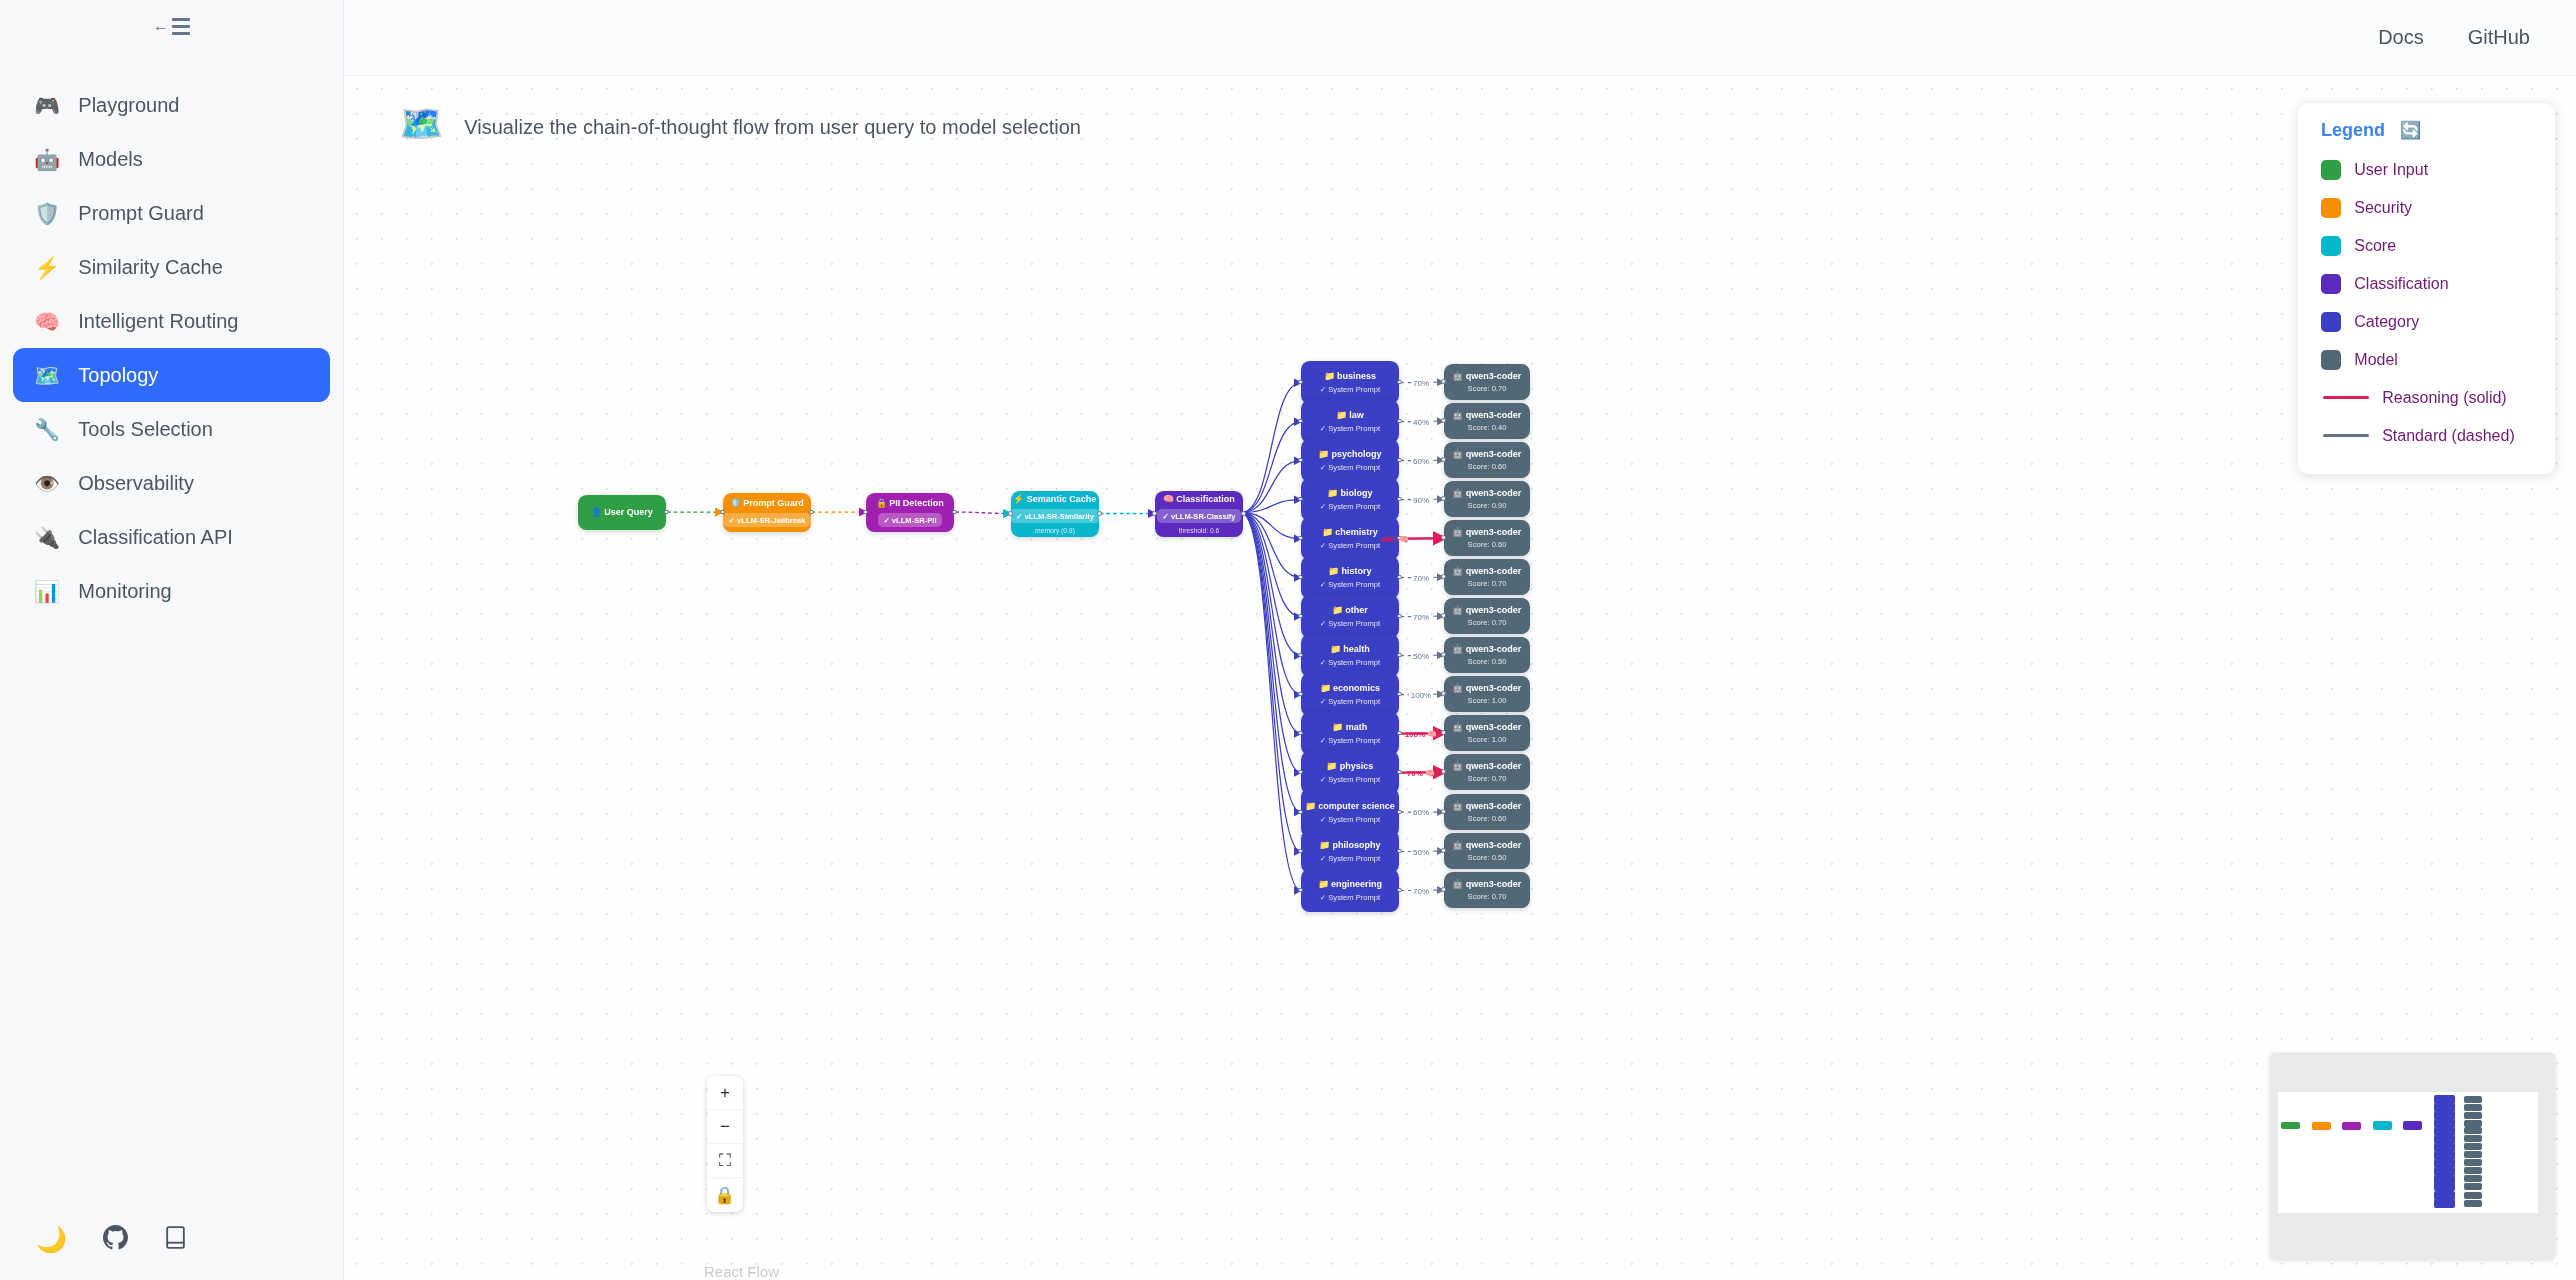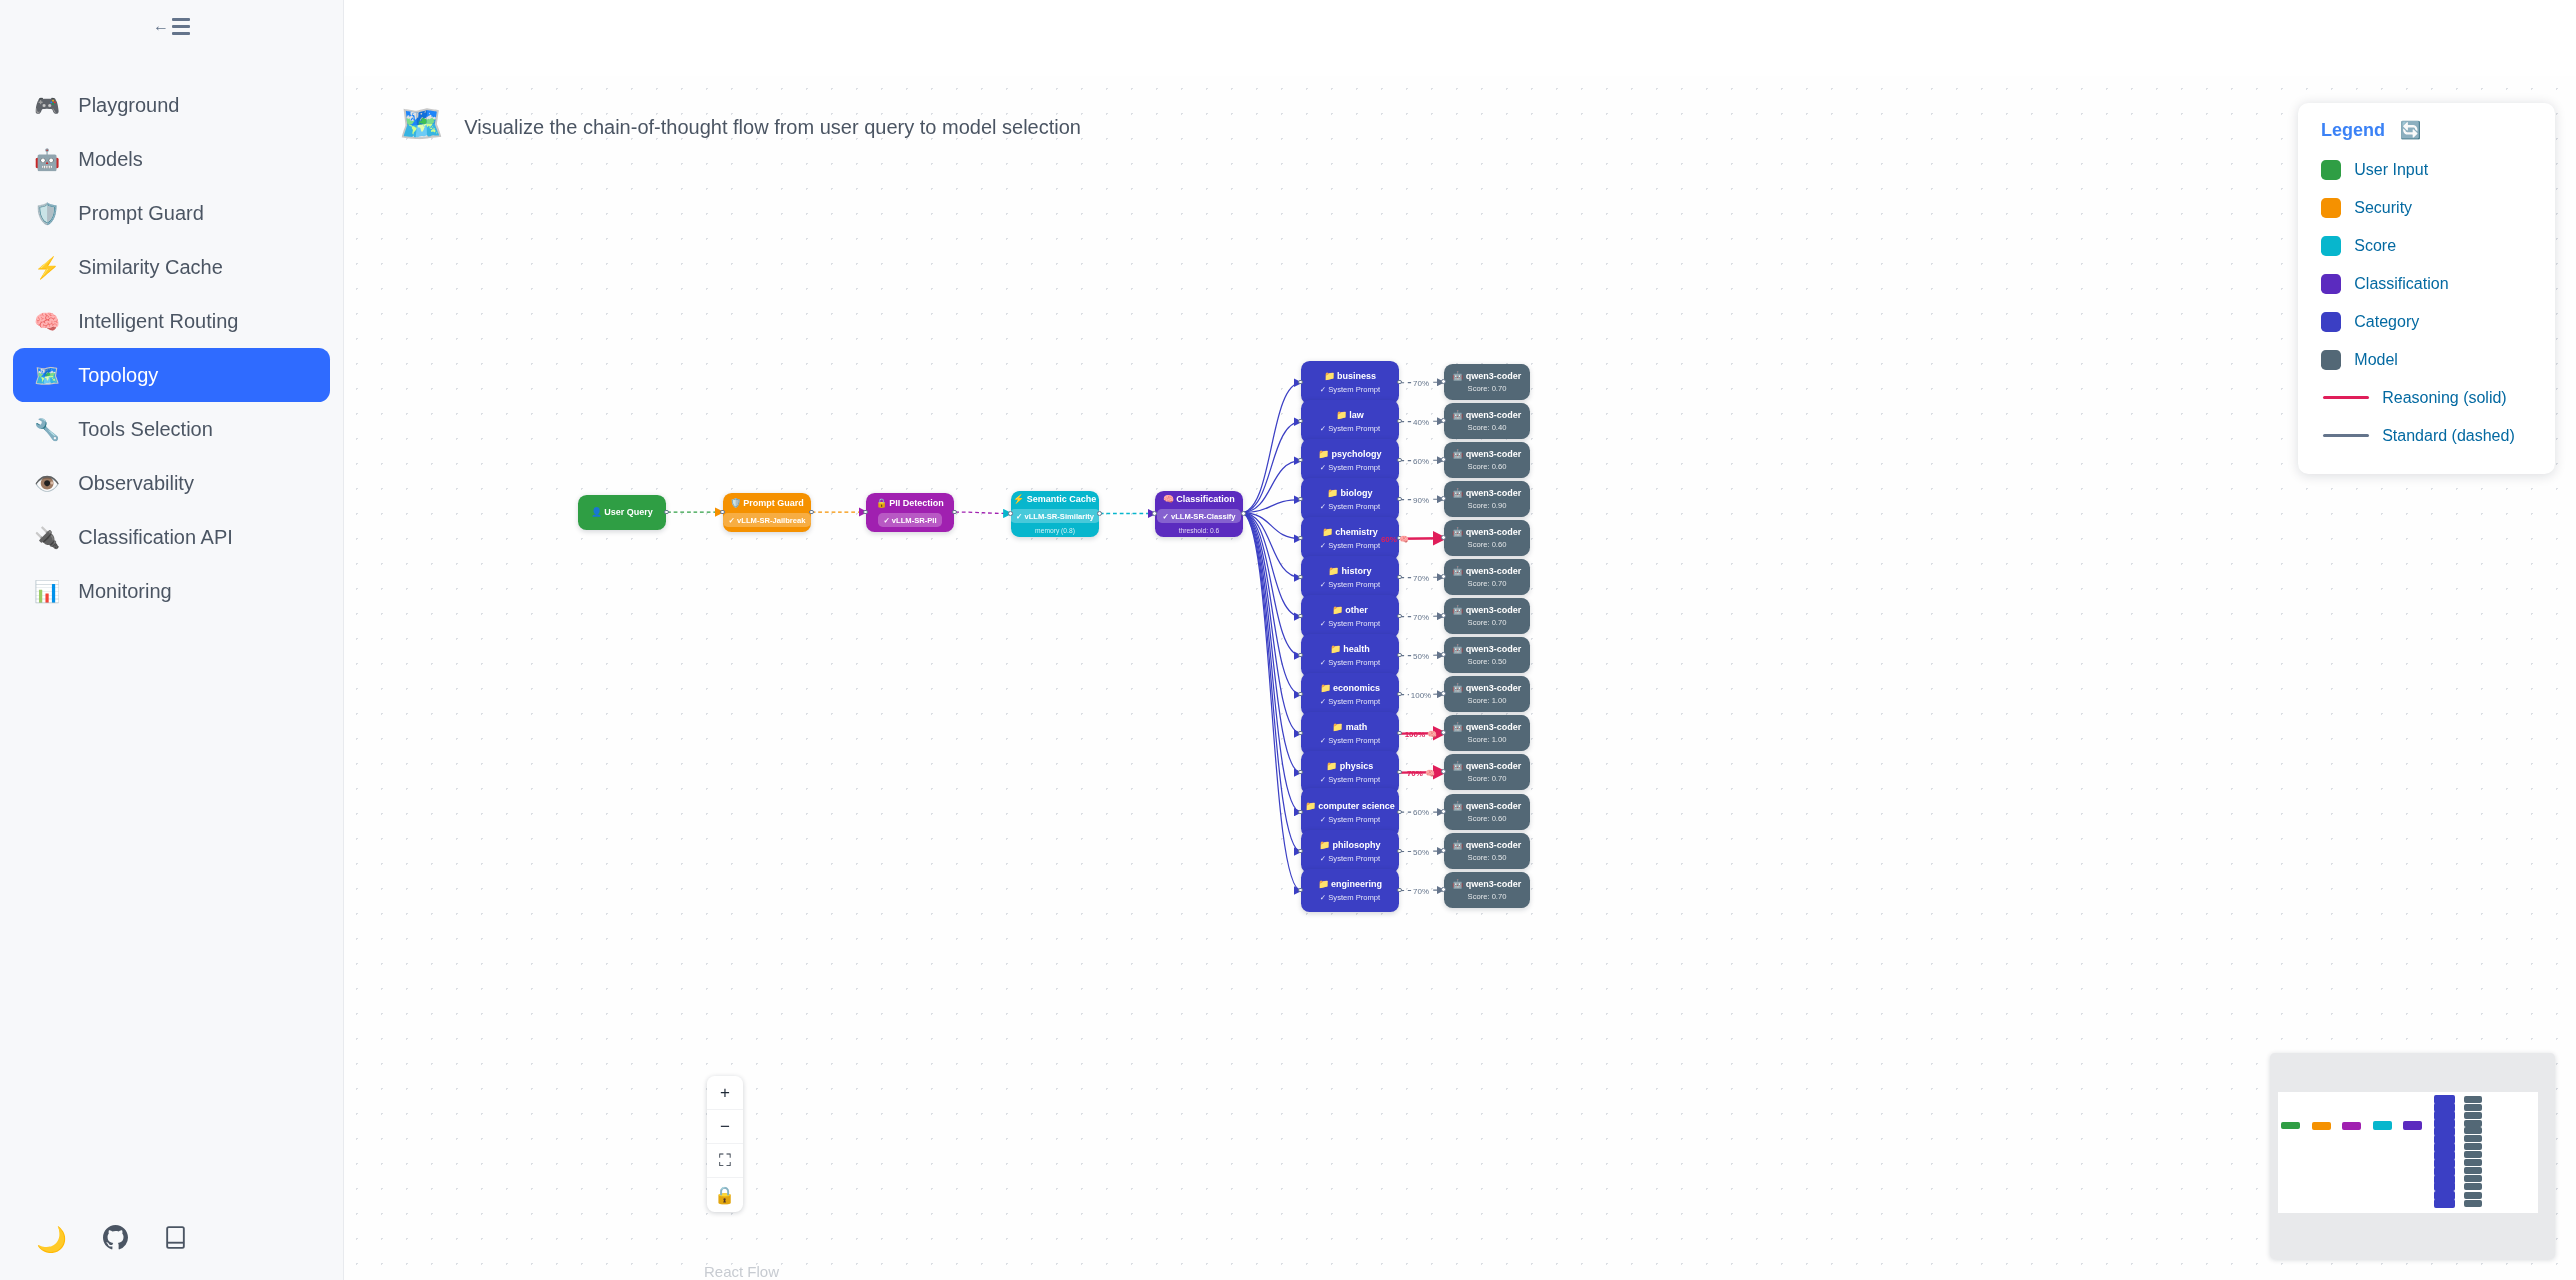--- a/index.html
+++ b/index.html
@@ -102,21 +102,21 @@
     background: #fff; border-radius: 10.5px; padding: 17px 19px 19px 23px;
     box-shadow: 0 1.9px 11.4px rgba(15,23,42,.14); z-index: 6;
   }
   .legend-head { display: flex; align-items: center; gap: 15px; margin-bottom: 9.5px; }
   .legend-title { font-size: 18px; font-weight: 700; color: #3b82f6; }
   .legend-refresh { font-size: 17px; cursor: pointer; line-height: 1; }
   .legend-row { display: flex; align-items: center; gap: 13.3px; height: 38px; }
   .legend-sw { width: 20px; height: 20px; border-radius: 4.8px; flex: 0 0 20px; }
   .legend-line { width: 46px; height: 3.8px; border-radius: 1.9px; flex: 0 0 46px; margin-left: 1.9px; }
   .legend-line.dash { height: 2.9px; }
-  .legend-text { font-size: 16px; color: #0369a1; }
+  .legend-text { font-size: 16px; color: #701a75; }
 
   
   .controls {
     position: absolute; left: 363px; bottom: 68px; width: 36px;
     background: #fff; border-radius: 7.6px; box-shadow: 0 1px 4.8px rgba(15,23,42,.2);
     z-index: 6; overflow: hidden;
   }
   .ctrl-btn { height: 34px; display: flex; align-items: center; justify-content: center;
               font-size: 17px; color: #1f2937; cursor: pointer; border-bottom: 1px solid #f1f2f4; }
   .ctrl-btn:last-child { border-bottom: none; }
@@ -203,20 +203,24 @@
         <svg width="23" height="25" viewBox="0 0 20 24" fill="none" stroke="#4b5563" stroke-width="1.8">
           <rect x="2" y="2" width="16" height="20" rx="1.5"></rect>
             <line x1="2" y1="17" x2="18" y2="17"></line>
         </svg>
       </span>
     </div>
   </aside>
 
   <section class="main">
 
+    <div class="topbar">
+      <a>Docs</a>
+      <a>GitHub</a>
+    </div>
 
     <div class="canvas">
 
       <div class="page-head">
         <h1 class="page-title">
           <span>🗺️</span>
         </h1>
         <div class="page-sub">Visualize the chain-of-thought flow from user query to model selection</div>
       </div>
 

